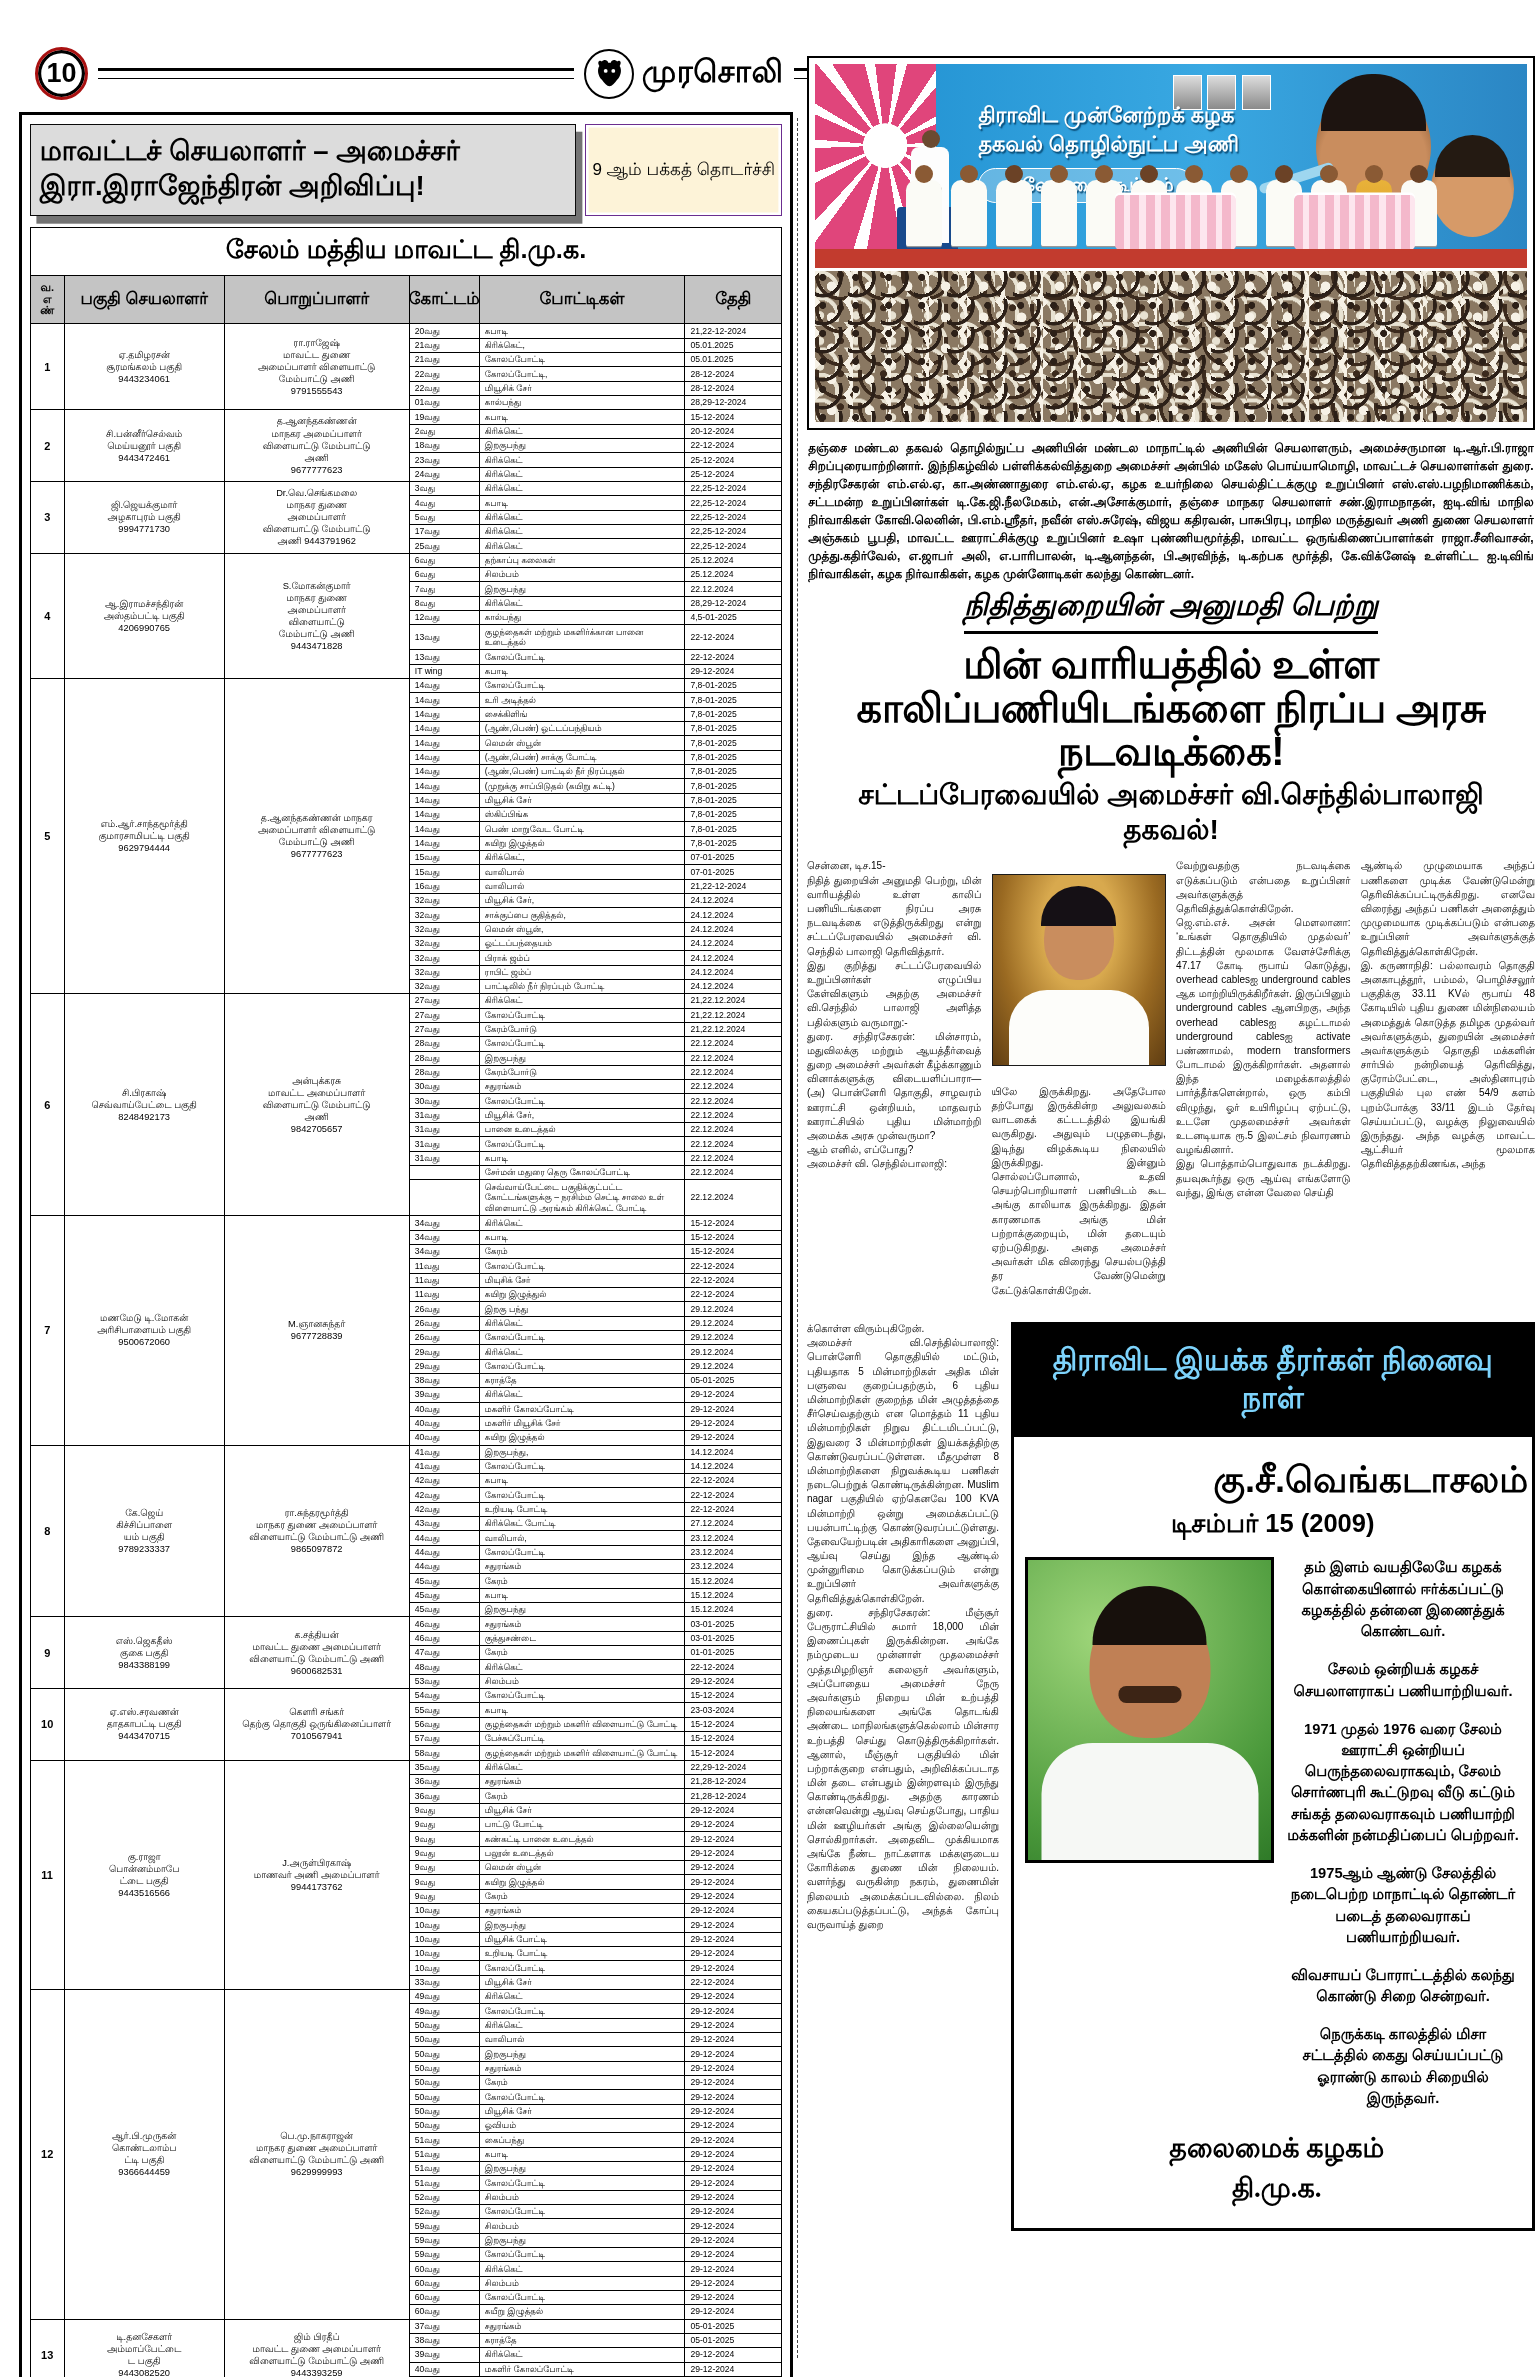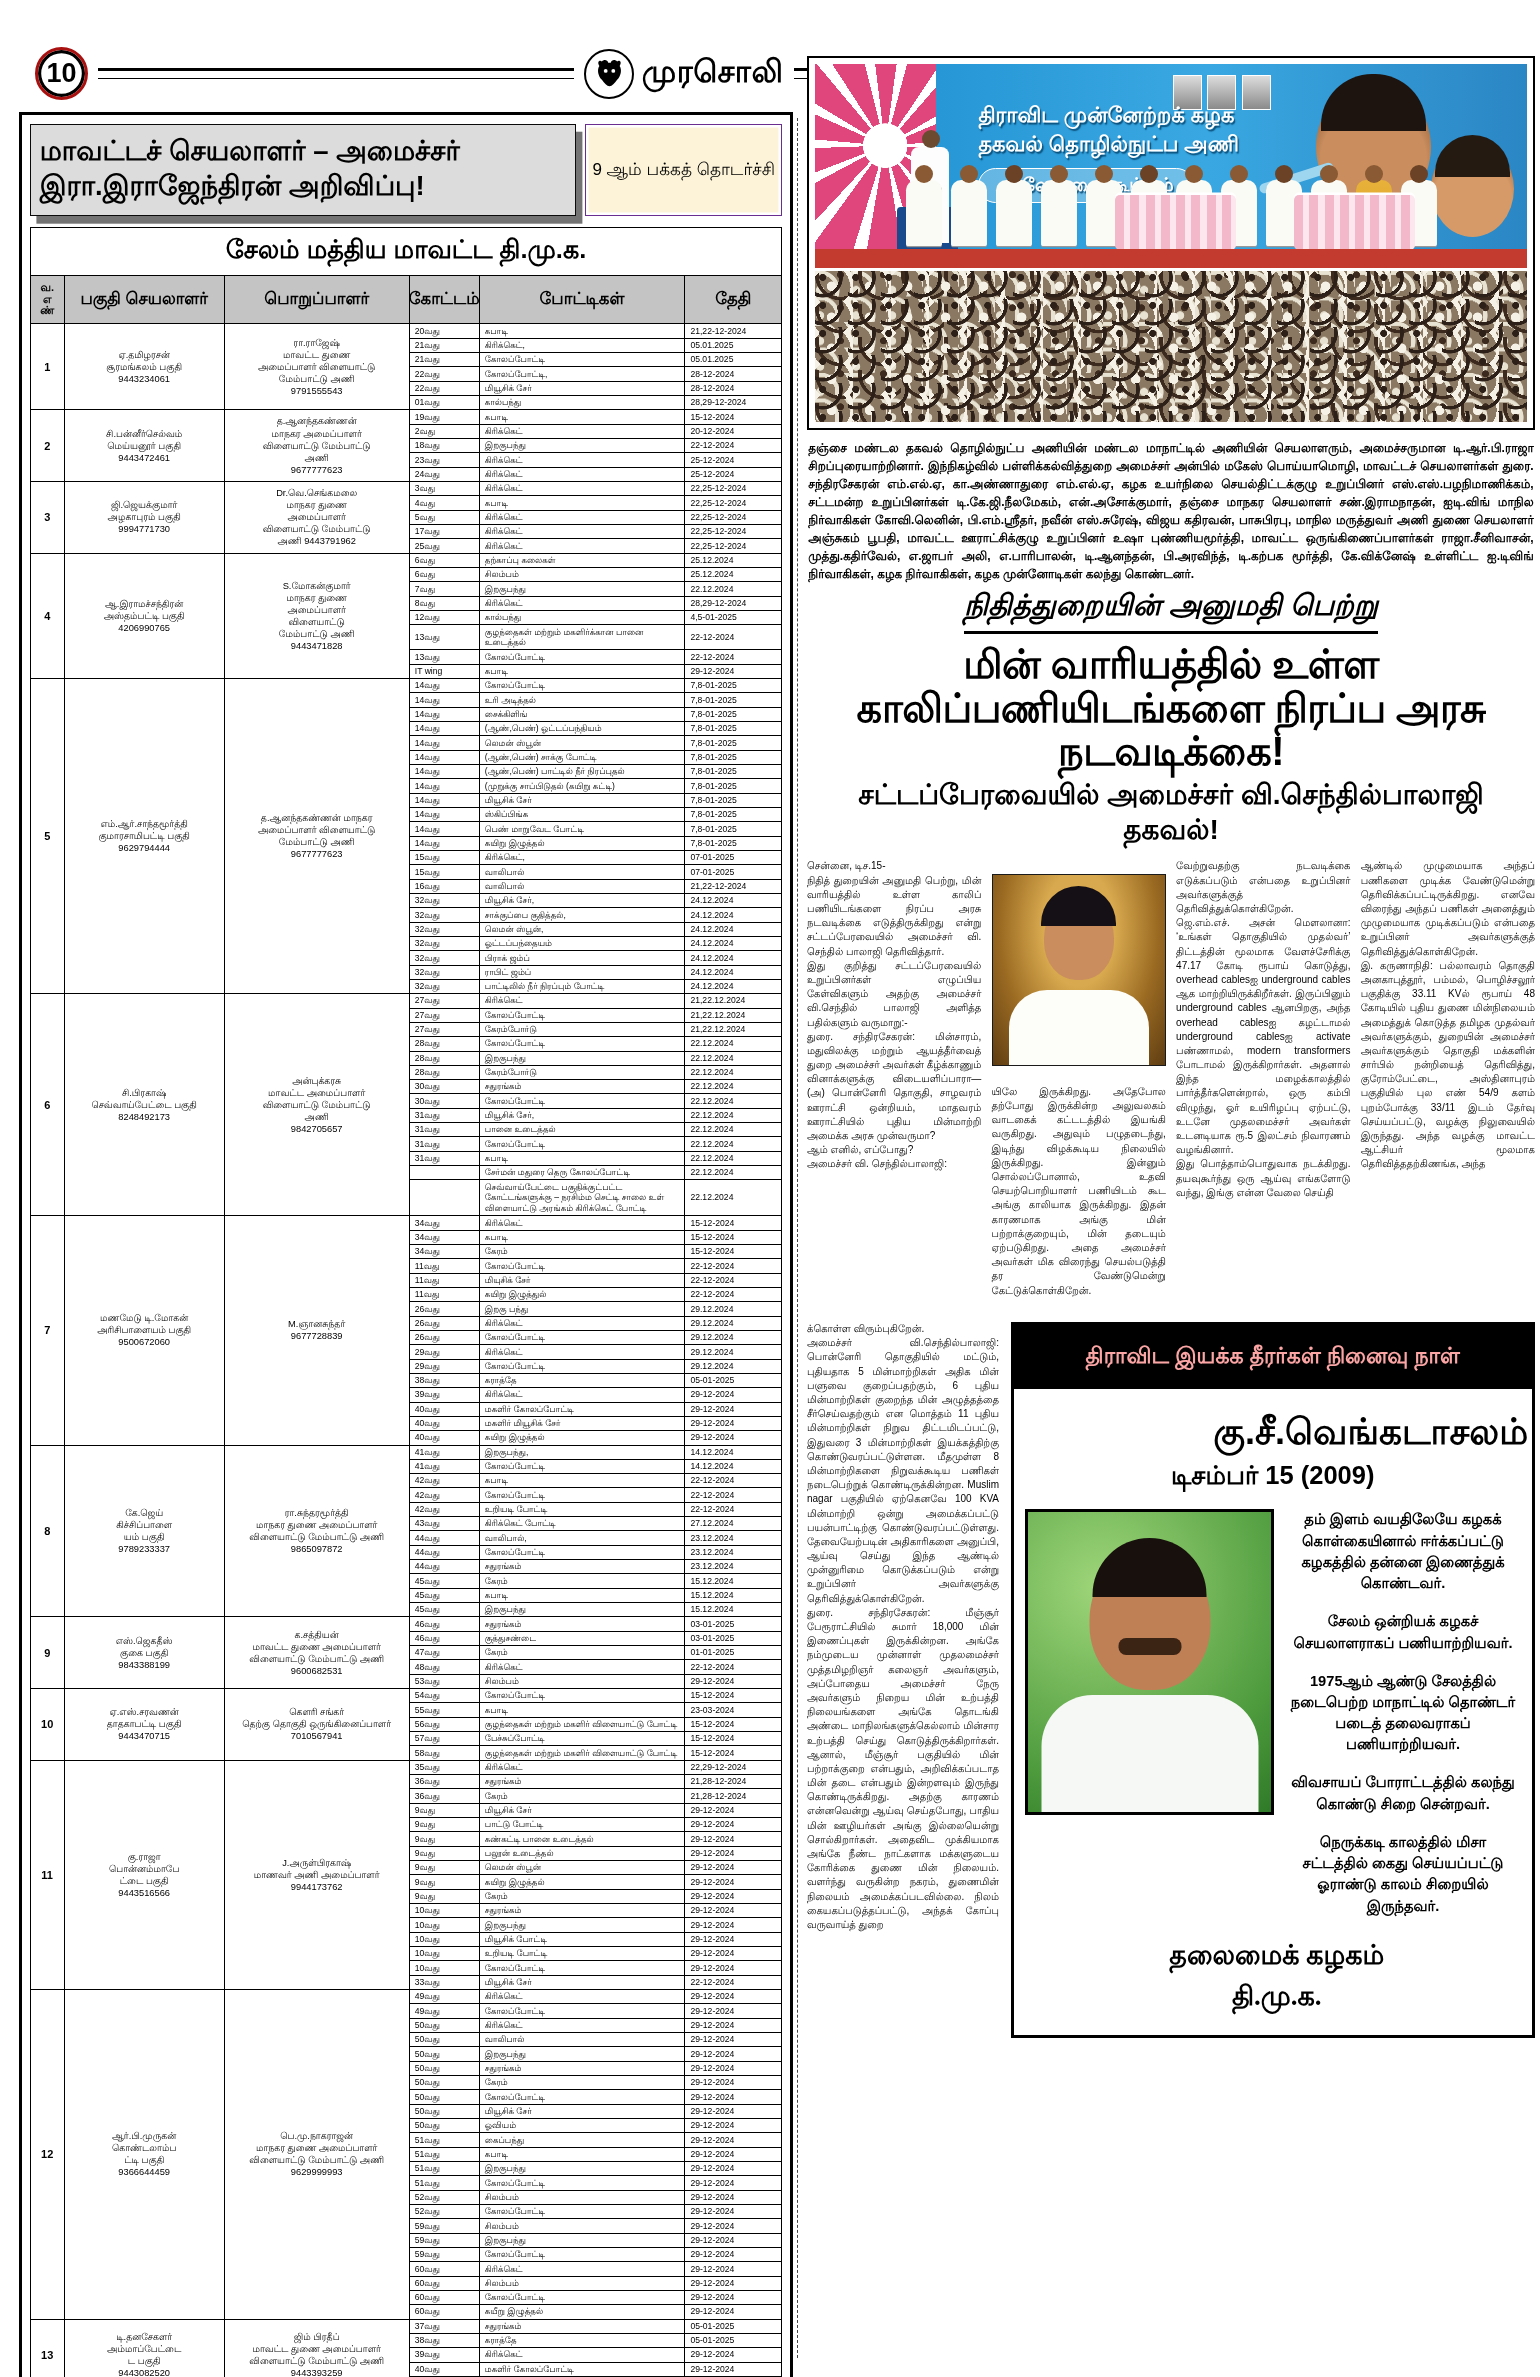--- a/index.html
+++ b/index.html
@@ -88,21 +88,21 @@
   .article-cols{display:grid;grid-template-columns:repeat(4,1fr);gap:10.2px;border-top:1.3px solid #fff;}
   .acol{font-size:10px;line-height:1.42;text-align:justify;white-space:pre-line;}
   .minister-photo{width:100%;height:192px;border:1.9px solid #1a1a1a;box-sizing:border-box;position:relative;margin-bottom:5.1px;
     background:radial-gradient(ellipse at 50% 28%, #d8a94e 0 30%, #9a6a22 65%, #5f3d12 100%);overflow:hidden;}
   .minister-photo .head{position:absolute;left:50%;top:22px;transform:translateX(-50%);width:70px;height:83px;border-radius:50% 50% 46% 46%;
     background:#c98d5e;}
   .minister-photo .head::before{content:"";position:absolute;left:-2.6px;top:-10.2px;width:75px;height:40px;border-radius:38px 38px 0 0;background:#151015;}
   .minister-photo .shirt{position:absolute;left:50%;bottom:-2.6px;transform:translateX(-50%);width:140px;height:77px;border-radius:38px 38px 0 0;background:#fdfdfa;}
   .bottom-row{display:grid;grid-template-columns:192px 1fr;gap:11.5px;margin-top:10.2px;}
   .memorial{border:3.2px solid #000;background:#fff;}
-  .mem-banner{background:#000;color:#fca5a5;text-align:center;font-size:22px;font-weight:900;padding:18px 6.4px;}
+  .mem-banner{background:#000;color:#7dd3fc;text-align:center;font-size:30px;font-weight:900;padding:18px 6.4px;}
   .mem-name{text-align:right;font-size:36px;font-weight:900;margin:22px 3.8px 3.8px 3.8px;}
   .mem-date{text-align:center;font-size:25.5px;font-weight:900;margin-bottom:16.6px;}
   .mem-body{display:flex;gap:11.5px;padding:0 11.5px;}
   .mem-photo{flex:0 0 243px;height:300px;border:3.2px solid #000;position:relative;overflow:hidden;
     background:radial-gradient(circle at 30% 25%, #9fd67a, #4c9a3c 70%, #2f7a28);}
   .mem-photo .head{position:absolute;left:50%;top:38px;transform:translateX(-50%);width:121px;height:140px;border-radius:50% 50% 46% 46%;background:#c08055;}
   .mem-photo .head::before{content:"";position:absolute;left:3.8px;top:-12.8px;width:114px;height:59px;border-radius:57px 57px 0 0;background:#17100c;}
   .mem-photo .head::after{content:"";position:absolute;left:29px;top:88px;width:63px;height:16.6px;border-radius:7.7px;background:#3c2415;}
   .mem-photo .shirt{position:absolute;left:50%;bottom:-3.8px;transform:translateX(-50%);width:217px;height:121px;border-radius:51px 51px 0 0;background:#f6f8f5;}
   .mem-paras{flex:1;font-size:14.7px;line-height:1.45;font-weight:700;text-align:center;}
@@ -1110,20 +1110,21 @@
         <div class="mem-name">கு.சீ.வெங்கடாசலம்</div>
         <div class="mem-date">டிசம்பர் 15 (2009)</div>
         <div class="mem-body">
           <div class="mem-photo">
             <div class="head"></div>
             <div class="shirt"></div>
           </div>
           <div class="mem-paras" id="mem-paras">
               <p>தம் இளம் வயதிலேயே கழகக் கொள்கையினால் ஈர்க்கப்பட்டு கழகத்தில் தன்னை இணைத்துக் கொண்டவர்.</p>
               <p>சேலம் ஒன்றியக் கழகச் செயலாளராகப் பணியாற்றியவர்.</p>
+              <p>1971 முதல் 1976 வரை சேலம் ஊராட்சி ஒன்றியப் பெருந்தலைவராகவும், சேலம் சொர்ணபுரி கூட்டுறவு வீடு கட்டும் சங்கத் தலைவராகவும் பணியாற்றி மக்களின் நன்மதிப்பைப் பெற்றவர்.</p>
               <p>1975ஆம் ஆண்டு சேலத்தில் நடைபெற்ற மாநாட்டில் தொண்டர் படைத் தலைவராகப் பணியாற்றியவர்.</p>
               <p>விவசாயப் போராட்டத்தில் கலந்து கொண்டு சிறை சென்றவர்.</p>
               <p>நெருக்கடி காலத்தில் மிசா சட்டத்தில் கைது செய்யப்பட்டு ஓராண்டு காலம் சிறையில் இருந்தவர்.</p>
             </div>
         </div>
         <div class="mem-footer">
           <div>தலைமைக் கழகம்</div>
           <div>தி.மு.க.</div>
         </div>
       </aside>

